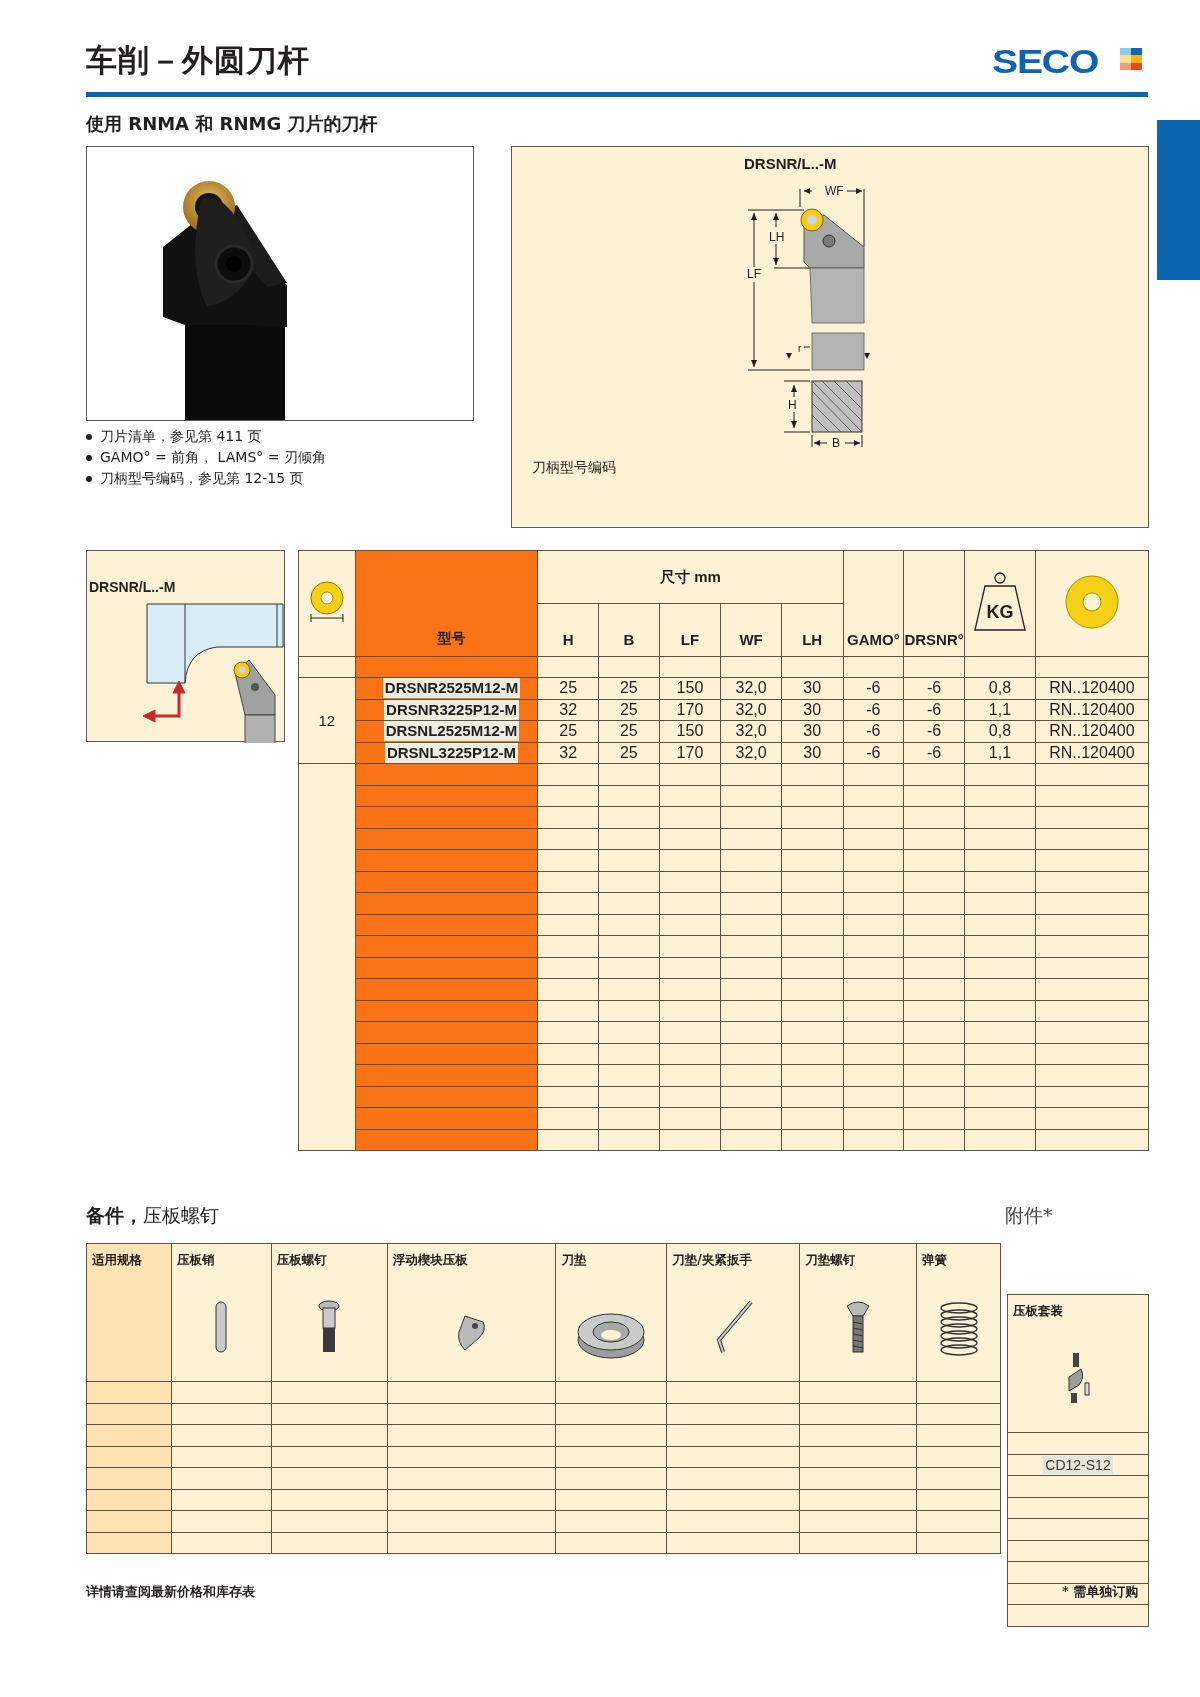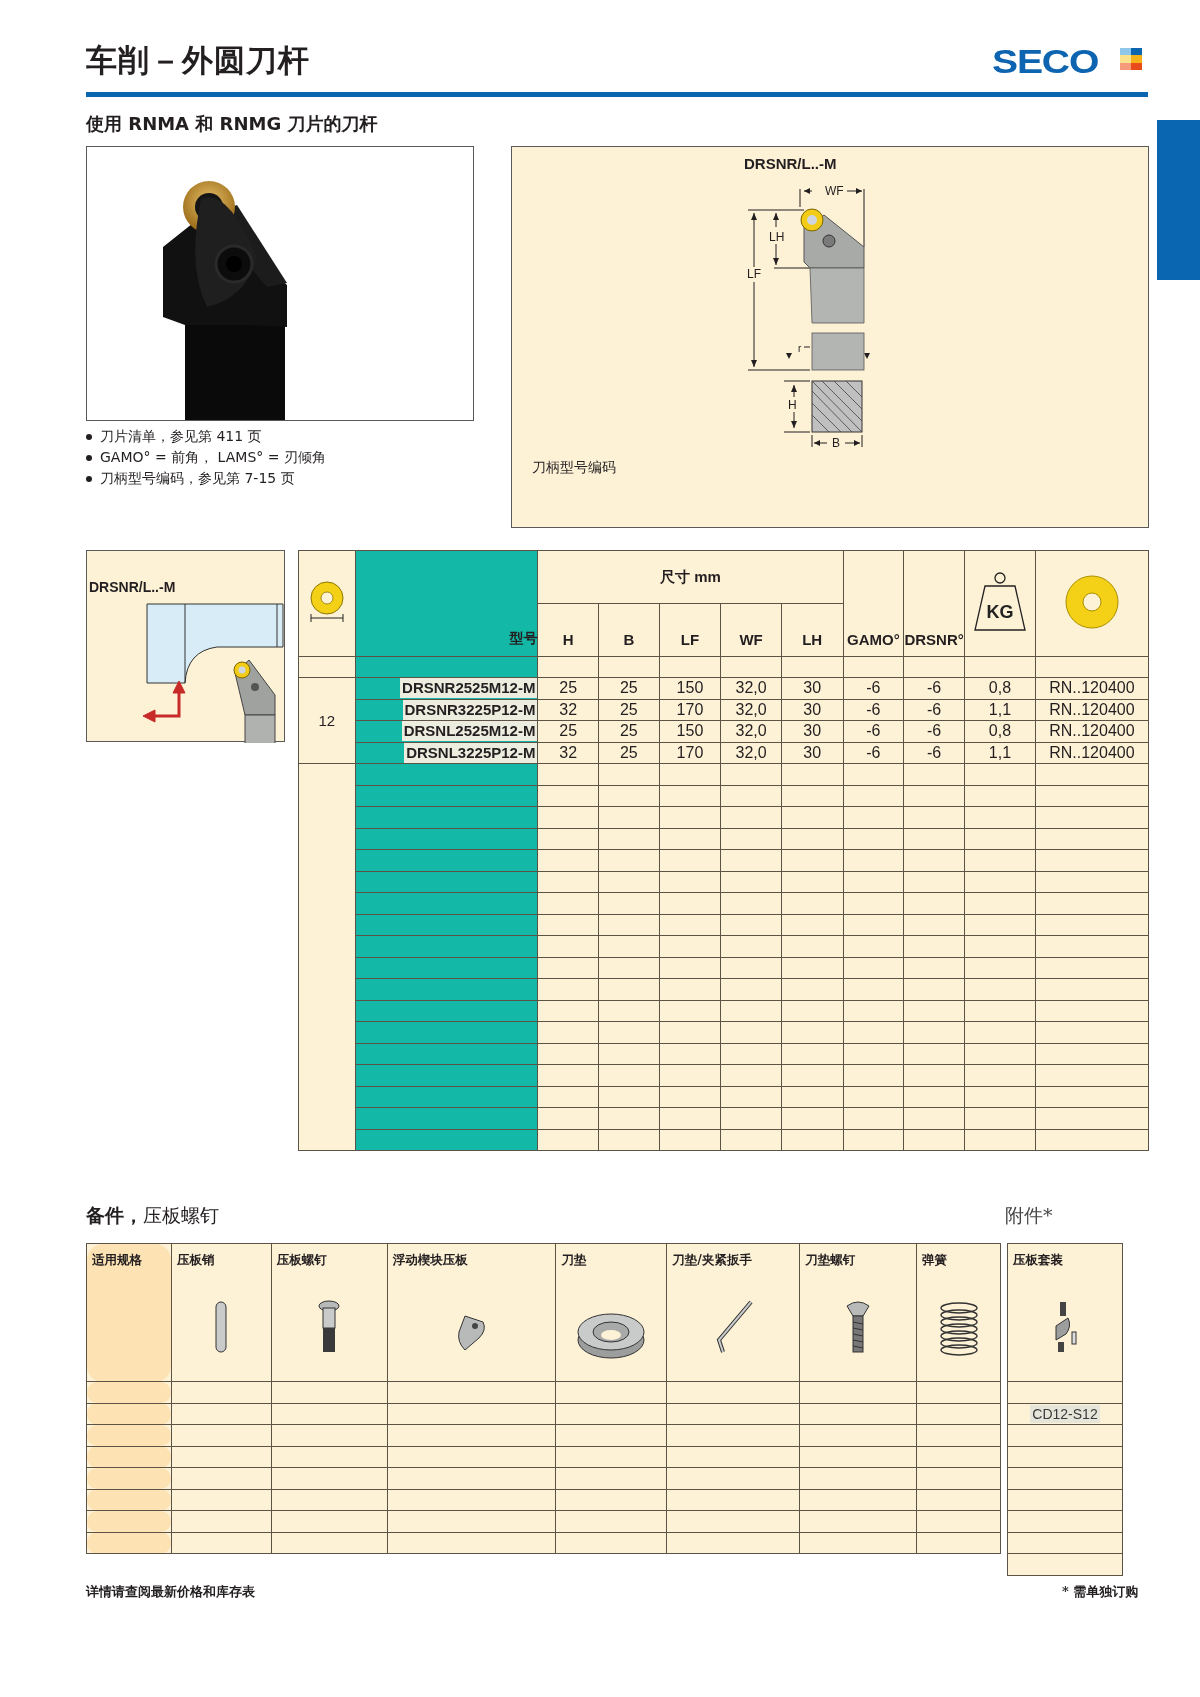--- a/index.html
+++ b/index.html
@@ -26,36 +26,36 @@
     .drawing-title { position: absolute; left: 232px; top: 8px; font-size: 15px; font-weight: bold; }
     .drawing-note { position: absolute; left: 20px; top: 312px; font-size: 14px; font-family: "DejaVu Sans", sans-serif; }
 
     .mini-box { position: absolute; left: 86px; top: 550px; width: 199px; height: 192px; background: #fdf1d6; border: 1.5px solid #5a5a5a; }
     .mini-title { position: absolute; left: 2px; top: 28px; font-size: 14px; font-weight: bold; }
 
     table { border-collapse: collapse; }
     .main-table { position: absolute; left: 298px; top: 550px; width: 851px; background: #fdf1d6; }
     .main-table td, .main-table th { border: 1.3px solid #5a5346; font-size: 15px; text-align: center; font-weight: normal; padding: 0; }
     .main-table .hdr { font-weight: bold; font-size: 15px; }
-    .main-table .col-model { background: #14b8a6; text-align: right; padding-left: 10px; }
+    .main-table .col-model { background: #f97316; text-align: center; padding-left: 10px; }
     .main-table .model-text { display: inline-block; background: #ececdf; font-weight: bold; font-size: 15px; padding: 0 2px; line-height: 20px; }
     .main-table .num { font-family: Liberation Sans, sans-serif; font-size: 16px; }
     .main-table tr.data td { height: 21.5px; border-top-width: 0.6px; border-bottom-width: 0.6px; margin-left: 20px; }
     .main-table tr.blank td { height: 21.5px; }
     .size-cell { font-weight: bold; font-size: 15px; }
 
     .acc-title { position: absolute; left: 86px; top: 1203px; font-size: 19px; font-family: "DejaVu Serif", serif; }
     .acc-title b { font-weight: bold; font-family: "DejaVu Sans", sans-serif; }
     .opt-title { position: absolute; left: 1005px; top: 1203px; font-size: 19px; font-family: "DejaVu Serif", serif; color: #444; }
 
     .acc-table { position: absolute; left: 86px; top: 1243px; width: 915px; background: #fdf1d6; }
-    .opt-table { position: absolute; left: 1007px; top: 1243px; width: 116px; background: #fdf1d6; }
+    .opt-table { position: absolute; left: 1007px; top: 1294px; width: 142px; background: #fdf1d6; }
     .acc-table td, .opt-table td { border: 1.3px solid #5a5346; font-size: 13px; text-align: center; vertical-align: top; padding: 0; }
     .acc-table .head-cell, .opt-table .head-cell { height: 138px; text-align: left; padding: 8px 4px 0 5px; font-weight: bold; font-family: "DejaVu Serif", serif; font-size: 12.5px; position: relative; }
-    .acc-table .first { background: #fde2b4; border-radius: 16px; }
+    .acc-table .first { background: #fde2b4; }
     .acc-table tr.row td, .opt-table tr.row td { height: 21.5px; vertical-align: middle; }
     .code-chip { display: inline-block; background: #e6e5da; font-size: 14px; padding: 0 2px; line-height: 18px; color: #3a3a3a; font-family: "Liberation Sans", sans-serif; }
     .icon-wrap { position: absolute; left: 0; right: 0; top: 56px; display: flex; justify-content: center; }
 
     .footer-left { position: absolute; left: 86px; top: 1583px; font-size: 13px; font-weight: bold; font-family: "DejaVu Serif", serif; }
     .footer-right { position: absolute; left: 1062px; top: 1583px; font-size: 13px; font-weight: bold; font-family: "DejaVu Serif", serif; }
     .page-num { position: absolute; left: 1119px; top: 1726px; font-size: 17px; }
   </style>
 </head>
 <body>
@@ -92,21 +92,21 @@
     <circle cx="122" cy="60" r="14" fill="#151515"></circle>
     <path d="M114 52 Q140 40 170 110 Q160 150 120 160 Q100 120 114 52 Z" fill="#1f1f1f"></path>
     <circle cx="147" cy="117" r="18" fill="#0c0c0c" stroke="#2a2a2a" stroke-width="3"></circle>
     <circle cx="147" cy="117" r="8" fill="#000"></circle>
   </svg>
 </div>
 
 <ul class="bullets">
   <li>刀片清单，参见第 411 页</li>
   <li>GAMO° = 前角， LAMS° = 刃倾角</li>
-  <li>刀柄型号编码，参见第 7-15 页</li>
+  <li>刀柄型号编码，参见第 12-15 页</li>
 </ul>
 
 <div class="drawing-box">
   <div class="drawing-title">DRSNR/L..-M</div>
   <svg style="position:absolute;left:0;top:0" width="638" height="382" viewBox="0 0 638 382">
     <g stroke="#231f20" stroke-width="1" fill="none">
 
       <line x1="288" y1="42" x2="288" y2="60"></line>
         <line x1="352" y1="42" x2="352" y2="100"></line>
       <line x1="292" y1="44" x2="300" y2="44"></line>

